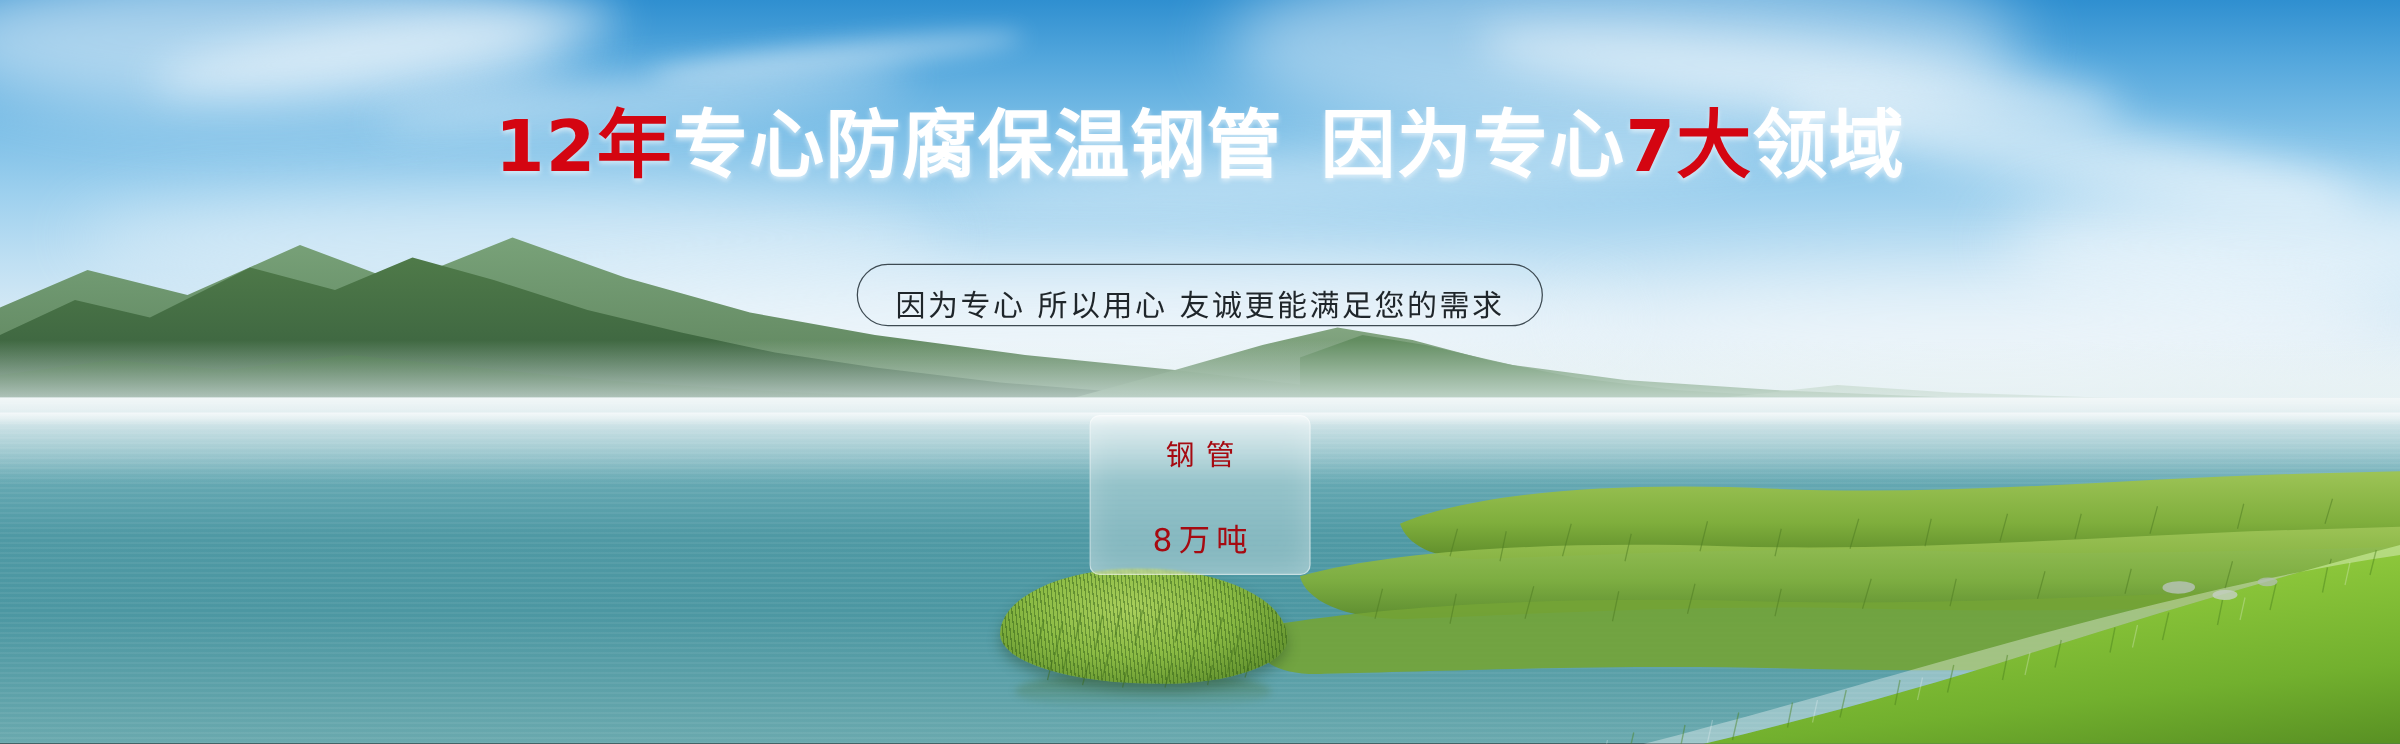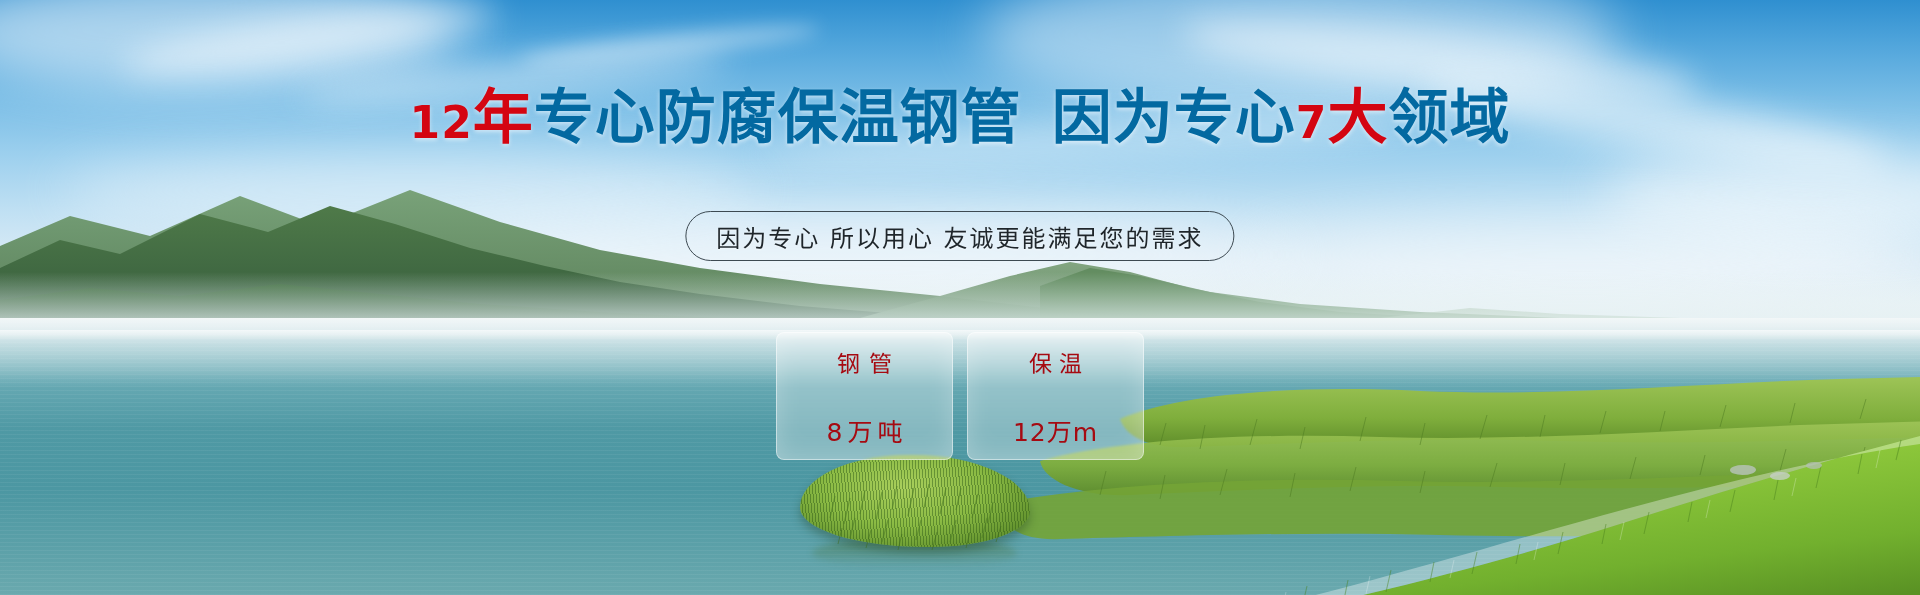--- a/index.html
+++ b/index.html
@@ -113,34 +113,34 @@
     width: 1920px;
     text-align: center;
     font-family: "DejaVu Sans", "Liberation Sans", sans-serif;
     font-weight: 700;
     font-size: 60px;
     line-height: 66px;
     letter-spacing: 1px;
     white-space: nowrap;
     text-shadow: 0 2px 4px rgba(255,255,255,.55);
   }
-  .hl-dark { color: #0369a1; margin-top: 16px; }
+  .hl-dark { color: #ffffff; margin-top: 16px; }
   .hl-red  { color: #d40511; }
-  .hl-num  { font-size: 44px; }
+  .hl-num  { font-size: 57px; }
   .hl-gap  { display: inline-block; width: 30px; }
 
   .subpill {
     position: absolute;
     left: 50%;
     transform: translateX(-50%);
     top: 211px;
     height: 48px;
     padding: 0 30px;
     display: flex;
-    align-items: center;
+    align-items: flex-end;
     justify-content: center;
     border: 1px solid #3d4a52;
     border-radius: 26px;
     color: #1f262b;
     font-size: 24px;
     letter-spacing: 2px;
     font-family: "DejaVu Sans", "Liberation Sans", sans-serif;
     white-space: nowrap;
     background: rgba(255,255,255,0.04);
     text-shadow: 0 1px 2px rgba(255,255,255,.5);
@@ -345,20 +345,16 @@
   </div>
 
   <div class="cards">
 
     <div class="card spaced">
       <div class="card-title">钢管</div>
       <div class="card-value">8万吨</div>
     </div>
 
 
-    <div class="card">
-      <div class="card-title">保温</div>
-      <div class="card-value">12万m</div>
-    </div>
 
   </div>
 
 </div>
 
 </body></html>

